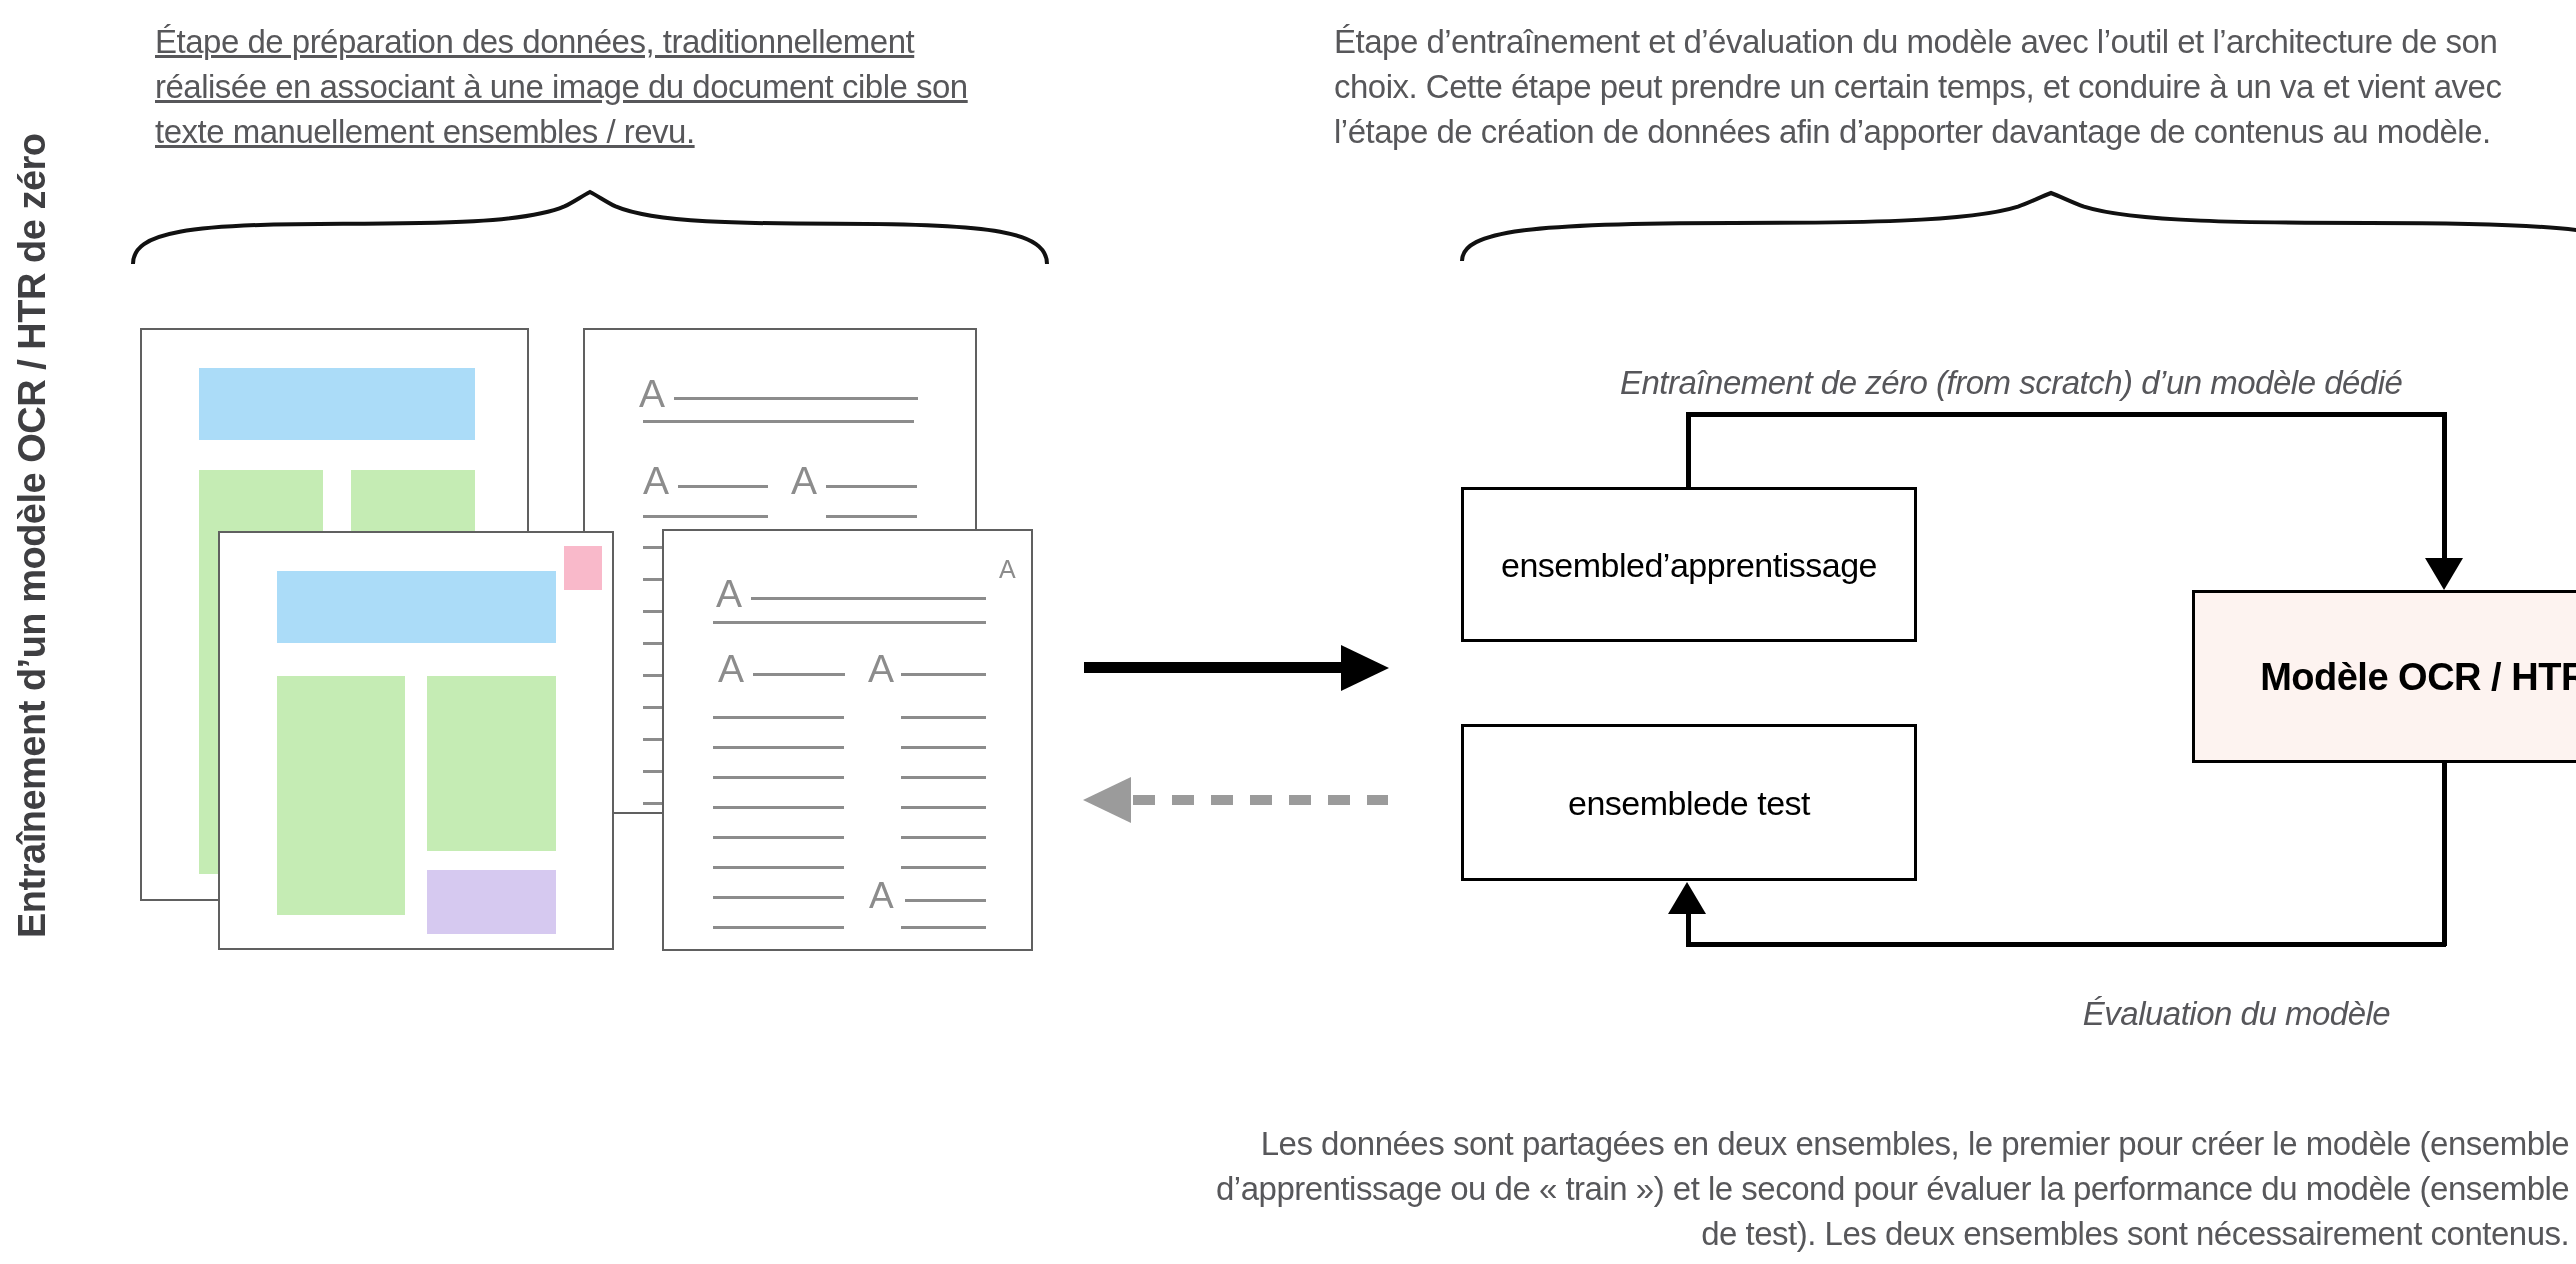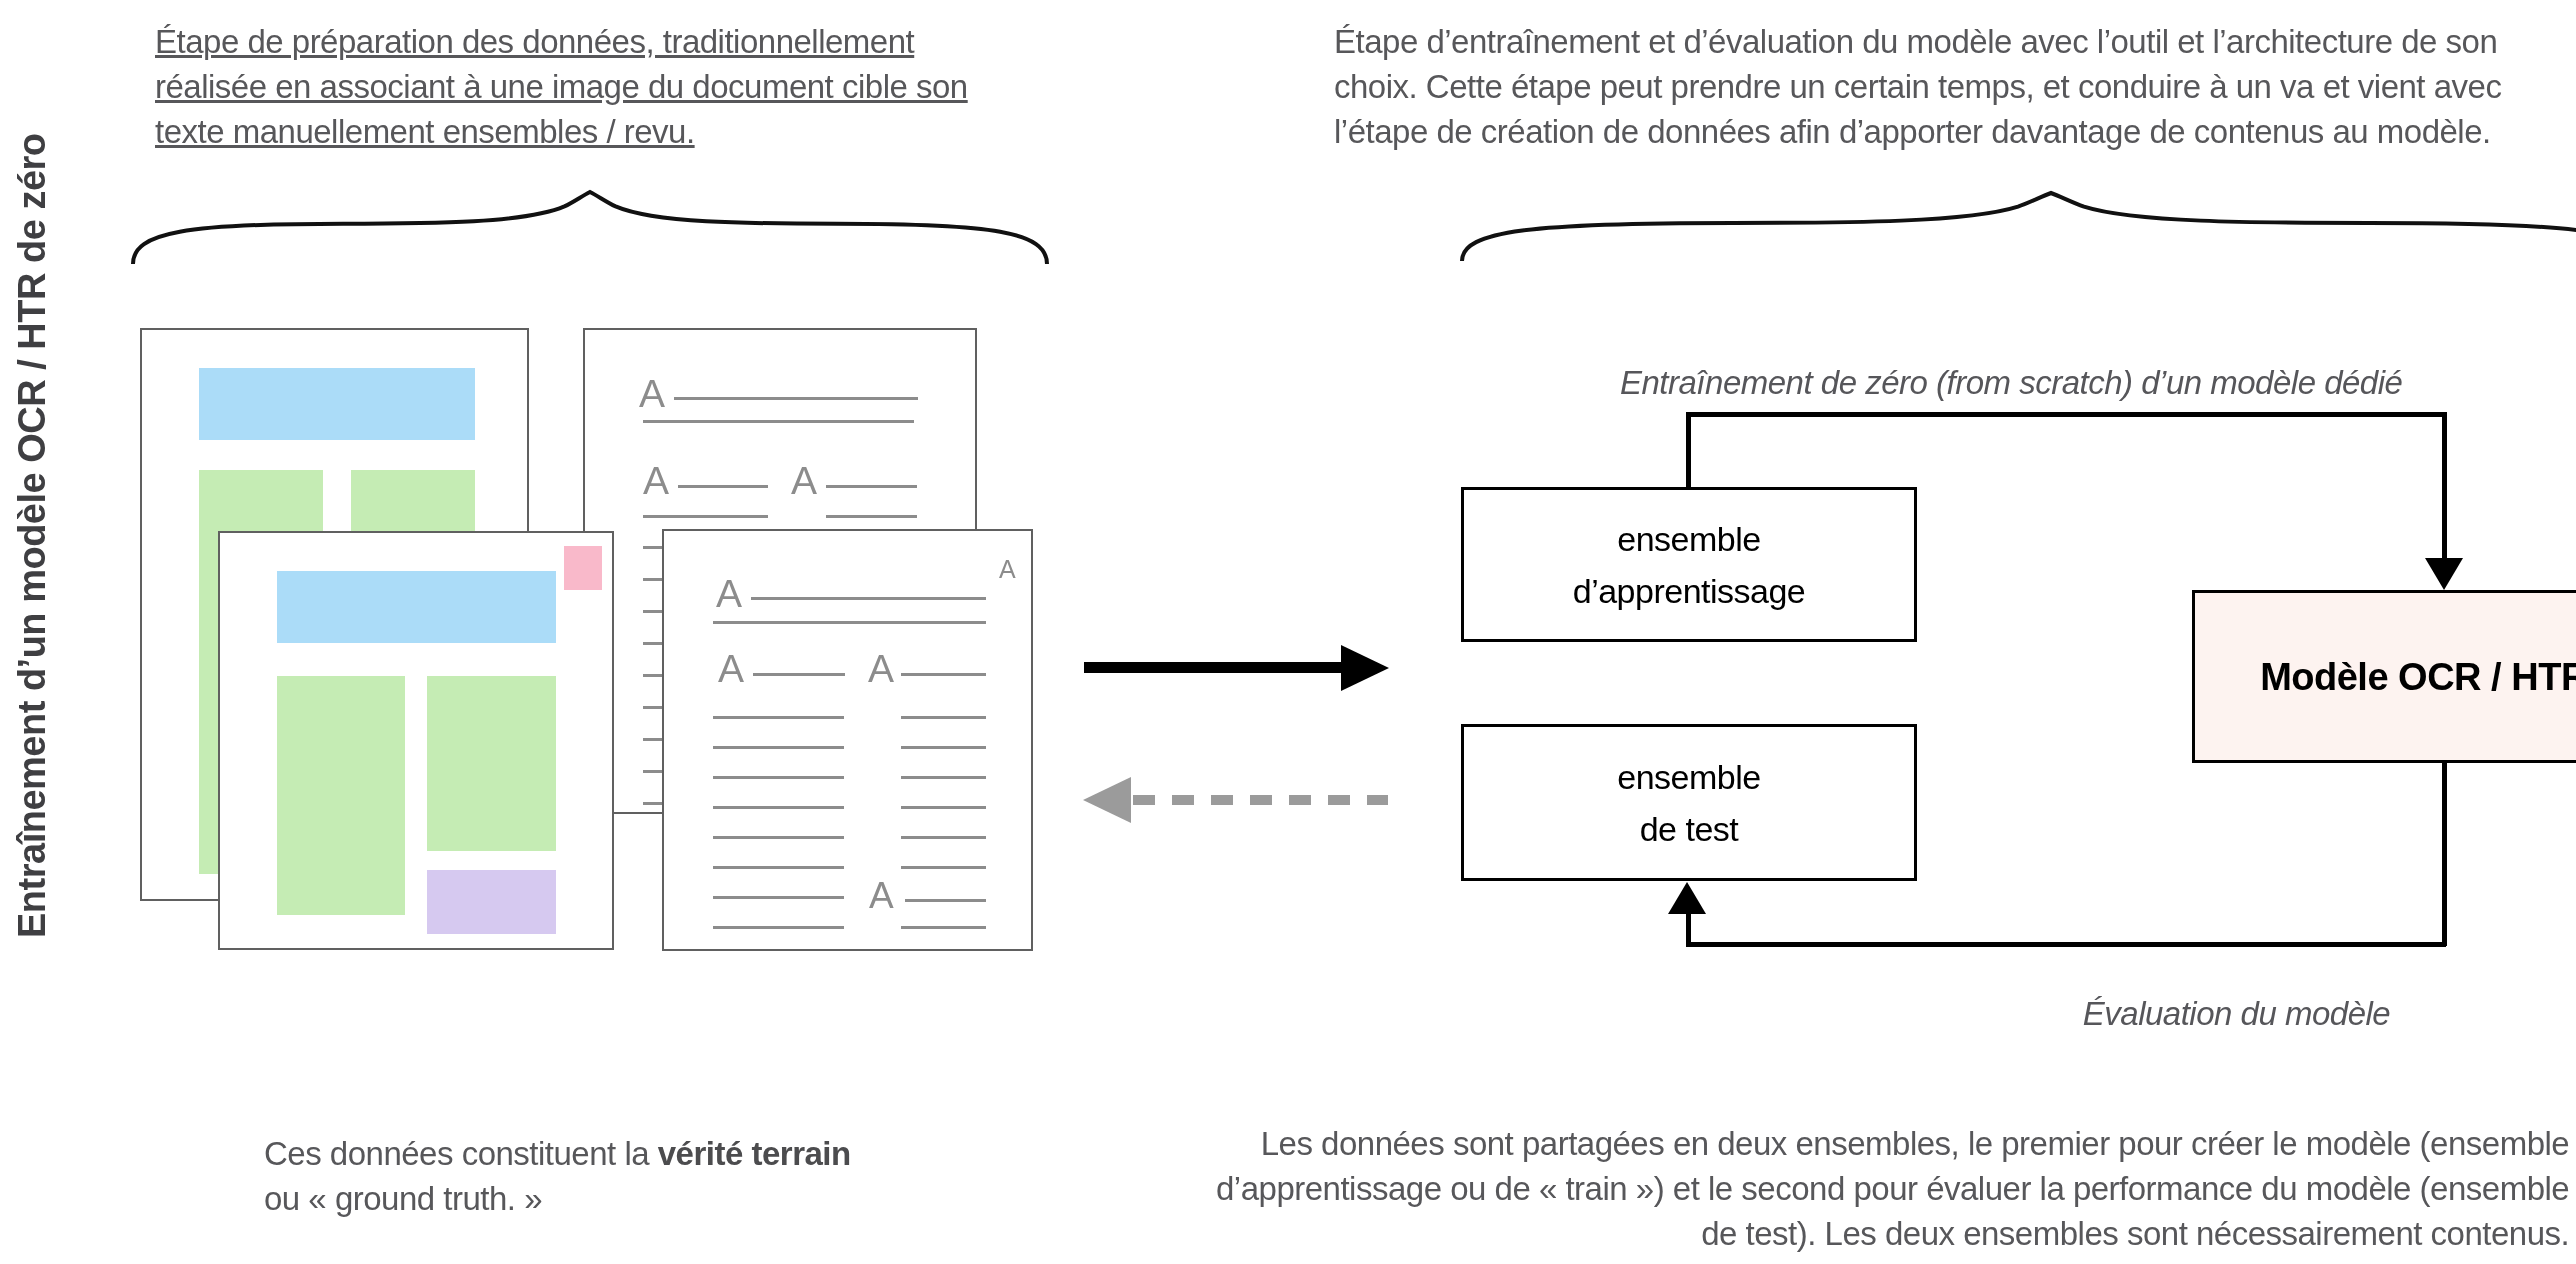--- a/index.html
+++ b/index.html
@@ -28,21 +28,21 @@
   .blue{background:#abdcf8;}
   .green{background:#c5ecb4;}
   .pink{background:#f9b9ca;}
   .purple{background:#d6c9f0;}
   .ln{position:absolute;height:2.6px;background:#8c8c8c;}
   .A{position:absolute;color:#8c8c8c;font-size:39px;line-height:1;}
   .A.small{font-size:25px;}
   
   .fbox{
     position:absolute;border:3.1px solid #000;background:#fff;box-sizing:border-box;
-    display:flex;flex-direction:column;align-items:center;justify-content:center;
+    display:flex;flex-direction:row;align-items:center;justify-content:center;
     font-size:34px;color:#000;line-height:52px;text-align:center;letter-spacing:-0.5px;
   }
   .fbox.model{background:#fdf3f0;font-weight:700;font-size:38px;}
   .lineH{position:absolute;background:#000;height:4.6px;}
   .lineV{position:absolute;background:#000;width:4.6px;}
   .tri{position:absolute;width:0;height:0;}
   .shaft{position:absolute;background:#000;}
   .shaft.dashed{background:repeating-linear-gradient(90deg,#9b9b9b 0 21.6px,rgba(0,0,0,0) 21.6px 39px);}
 </style>
 </head>
@@ -160,24 +160,20 @@
   <div class="lineV" style="left:2442px;top:412px;height:148px;"></div>
   <div class="tri" style="left:2425px;top:558px;border-left:19.6px solid rgba(0,0,0,0);border-right:19.6px solid rgba(0,0,0,0);border-top:32px solid #000;"></div>
 
   <div class="lineV" style="left:2442px;top:762px;height:184px;"></div>
   <div class="lineH" style="left:1686px;top:942px;width:760px;"></div>
   <div class="lineV" style="left:1686px;top:912px;height:32px;"></div>
   <div class="tri" style="left:1668px;top:882px;border-left:19.6px solid rgba(0,0,0,0);border-right:19.6px solid rgba(0,0,0,0);border-bottom:32px solid #000;"></div>
 
   <div class="flowlbl" style="left:1850px;top:967px;width:773px;">Évaluation du modèle</div>
 
-  <div class="cap" style="left:264px;top:1131px;">
-    <div><span>Ces données constituent la </span><b>vérité terrain</b></div>
-    <div>ou « ground truth. »</div>
-  </div>
 
   <div class="cap" style="left:1216px;top:1121px;text-align:right;">
     <div>Les données sont partagées en deux ensembles, le premier pour créer le modèle (ensemble</div>
     <div>d’apprentissage ou de « train ») et le second pour évaluer la performance du modèle (ensemble</div>
     <div>de test). Les deux ensembles sont nécessairement contenus.</div>
   </div>
 
 </div>
 
 

